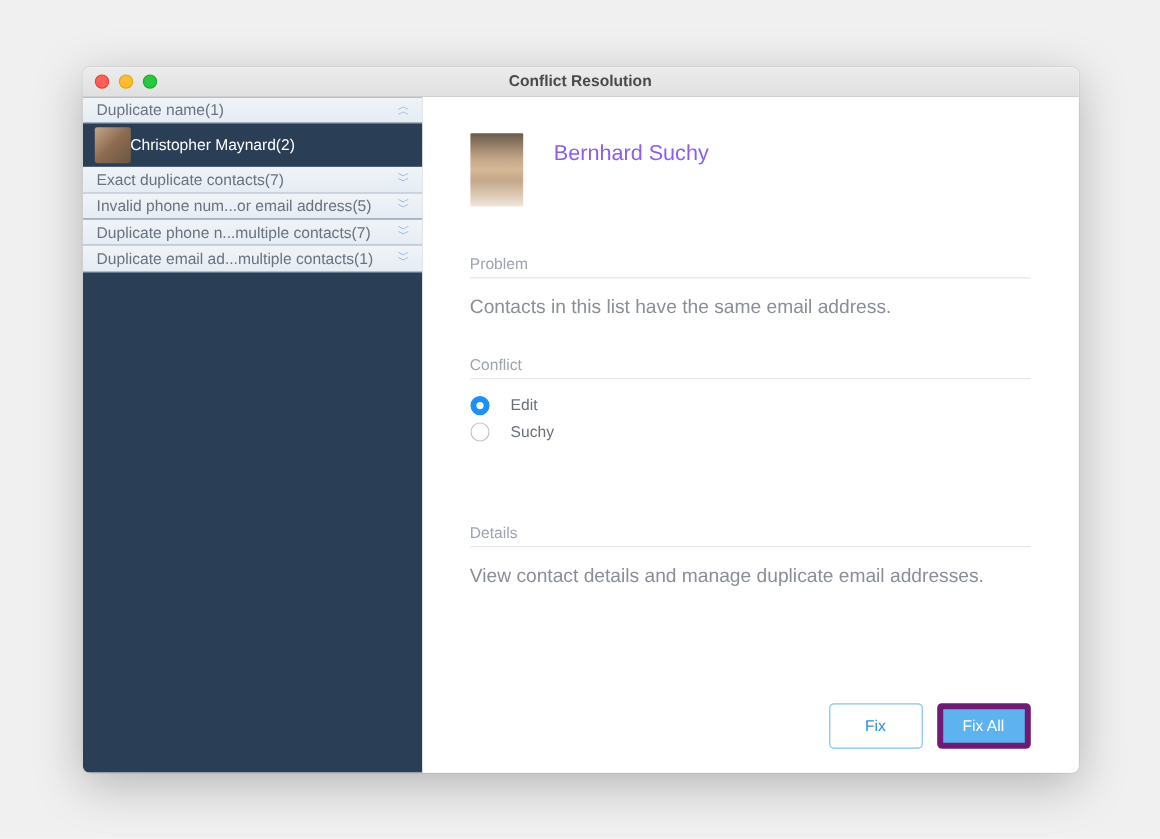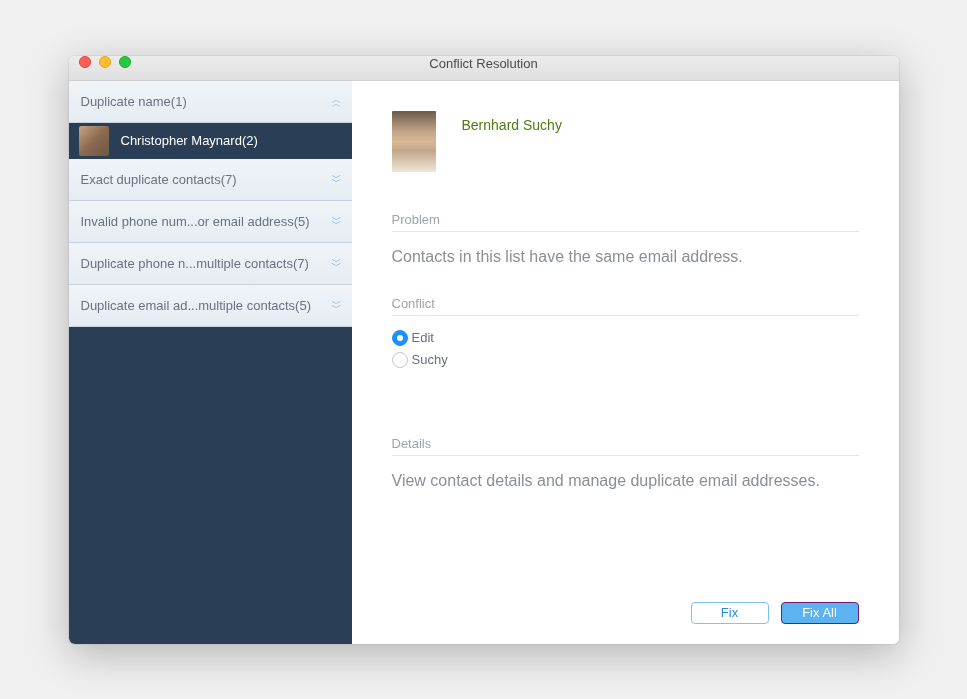--- a/index.html
+++ b/index.html
@@ -24,22 +24,23 @@
       box-shadow: 0 10px 40px rgba(0,0,0,0.25), 0 0 0 1px rgba(0,0,0,0.05);
       display: flex;
       flex-direction: column;
       overflow: hidden;
     }
     .titlebar {
       height: 25px;
       background: linear-gradient(to bottom, #ececec, #e0e0e0);
       border-bottom: 1px solid #d0d0d0;
       display: flex;
-      align-items: flex-start;
+      align-items: center;
       position: relative;
+      font-weight: bold;
     }
     .traffic-lights {
       display: flex;
       align-items: center;
       gap: 8px;
       padding-left: 10px;
     }
     .traffic-light {
       width: 12px;
       height: 12px;
@@ -65,21 +66,21 @@
     .sidebar {
       width: 283px;
       background: #2a3e56;
       display: flex;
       flex-direction: column;
       overflow: hidden;
     }
     .sidebar-header {
       background: linear-gradient(to bottom, #f0f4f8, #e5ecf3);
       border-bottom: 1px solid #c8d3de;
-      height: 42px;
+      height: 22px;
       display: flex;
       align-items: center;
       justify-content: space-between;
       padding: 0 10px 0 12px;
       color: #6a7280;
       font-size: 13px;
       cursor: pointer;
     }
     .sidebar-header .label {
       overflow: hidden;
@@ -87,21 +88,20 @@
       white-space: nowrap;
       flex: 1;
       margin-right: 6px;
     }
     .sidebar-item-selected {
       background: #2a3e56;
       height: 36px;
       display: flex;
       align-items: center;
       padding: 0 10px;
-      gap: 12px;
       color: #ffffff;
       font-size: 13px;
       cursor: pointer;
     }
     .sidebar-item-selected .avatar {
       width: 30px;
       height: 30px;
       background: #8a7560;
       border-radius: 2px;
       flex-shrink: 0;
@@ -133,22 +133,22 @@
       margin-bottom: 40px;
     }
     .contact-photo {
       width: 44px;
       height: 61px;
       background: linear-gradient(180deg, #6b5a4a 0%, #c4a78a 35%, #d6b896 50%, #c4a78a 65%, #f0e6d8 100%);
       flex-shrink: 0;
       border-radius: 1px;
     }
     .contact-name {
-      font-size: 14px;
-      color: #4d7c0f;
+      font-size: 18px;
+      color: #8b5cf6;
       margin-top: 6px;
     }
     .section {
       margin-bottom: 28px;
     }
     .section-title {
       font-size: 13px;
       color: #9da4ae;
       margin-bottom: 4px;
     }
@@ -164,21 +164,21 @@
     }
     .radio-group {
       display: flex;
       flex-direction: column;
       gap: 6px;
       margin-top: 2px;
     }
     .radio-row {
       display: flex;
       align-items: center;
-      gap: 4px;
+      gap: 18px;
       cursor: pointer;
     }
     .radio-outer {
       width: 16px;
       height: 16px;
       border-radius: 50%;
       border: 1px solid #c1c6cc;
       display: flex;
       align-items: center;
       justify-content: center;
@@ -201,36 +201,36 @@
     }
     .button-row {
       position: absolute;
       bottom: 20px;
       right: 40px;
       display: flex;
       gap: 12px;
     }
     .btn {
       min-width: 78px;
-      height: 22px;
+      height: 38px;
       border-radius: 4px;
       font-size: 13px;
       display: flex;
       align-items: center;
       justify-content: center;
       cursor: pointer;
     }
     .btn-secondary {
       background: #ffffff;
       border: 1px solid #7ec3f7;
       color: #2a8dd8;
     }
     .btn-primary {
       background: #5db3ef;
-      border: 1px solid #701a75;
+      border: 5px solid #701a75;
       color: #ffffff;
     }
   </style>
 </head>
 <body>
 
 <div class="window">
   <div class="titlebar">
     <div class="traffic-lights">
       <div class="traffic-light tl-close"></div>
@@ -268,21 +268,21 @@
           </span>
       </div>
       <div class="sidebar-header">
         <span class="label">Duplicate phone n...multiple contacts(7)</span>
         <span class="chevron">
             <span>﹀</span>
             <span>﹀</span>
           </span>
       </div>
       <div class="sidebar-header">
-        <span class="label">Duplicate email ad...multiple contacts(5)</span>
+        <span class="label">Duplicate email ad...multiple contacts(1)</span>
         <span class="chevron">
             <span>﹀</span>
             <span>﹀</span>
           </span>
       </div>
     </div>
 
     <div class="main">
       <div class="contact-header">
         <div class="contact-photo"></div>

